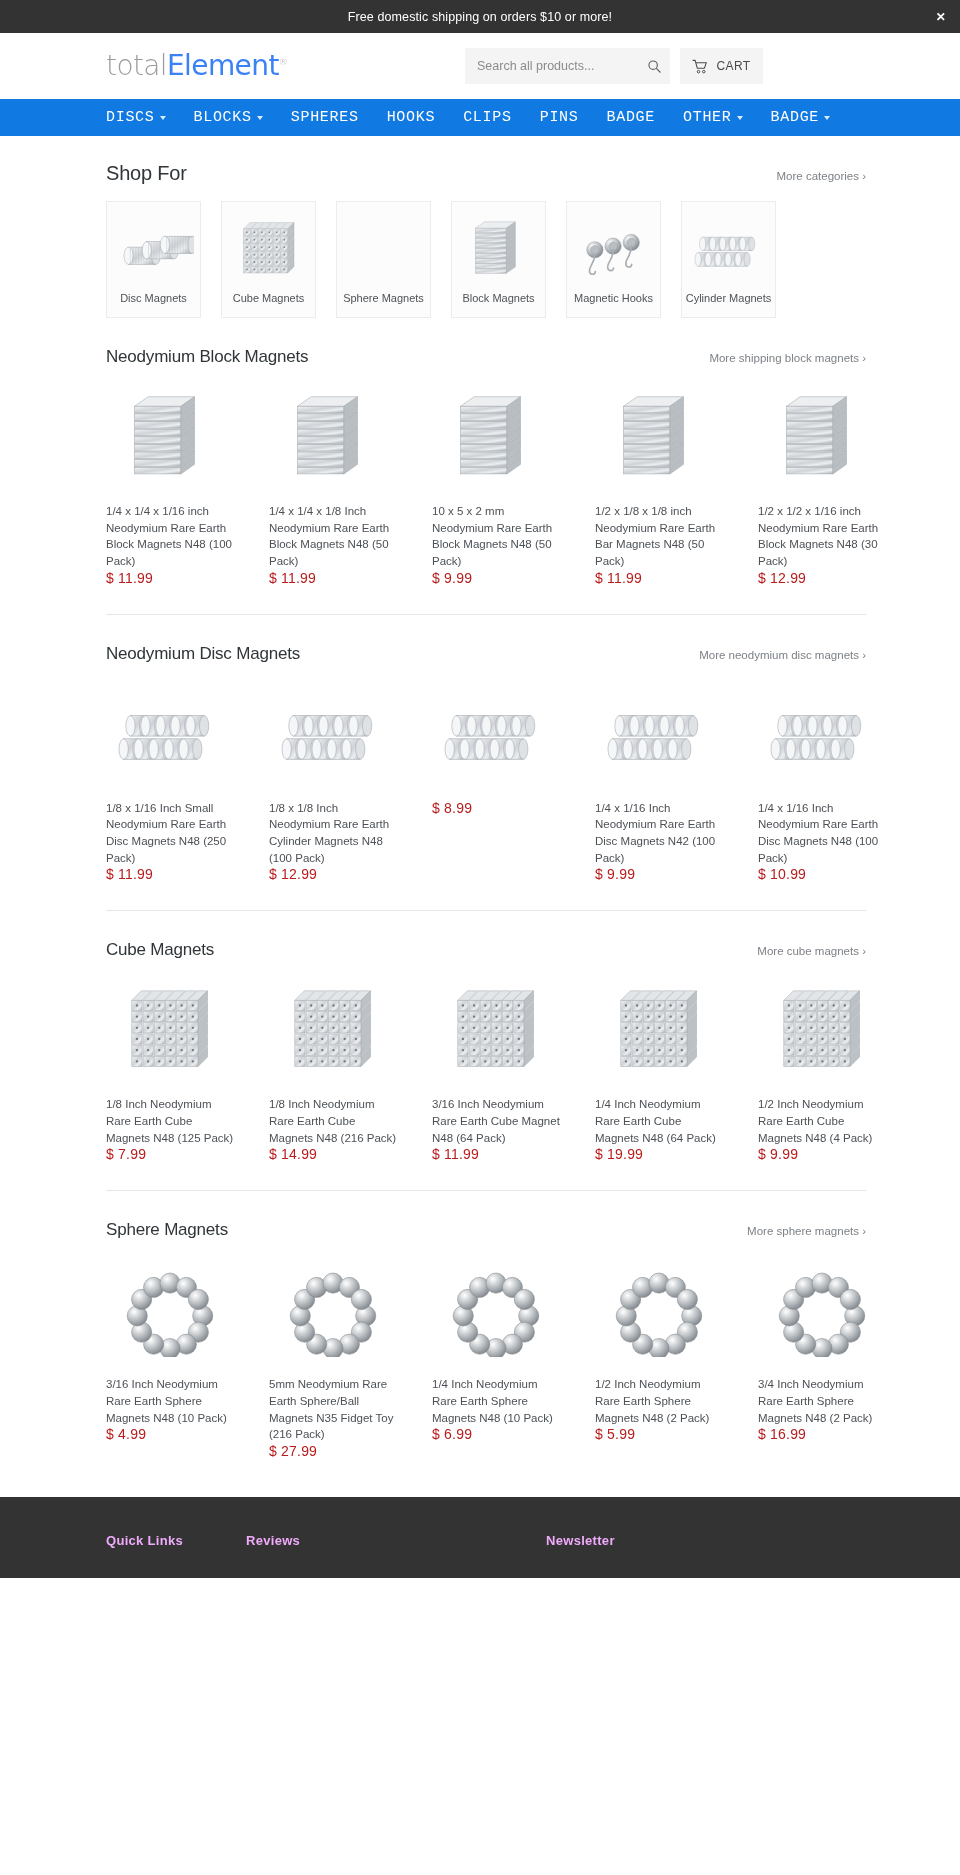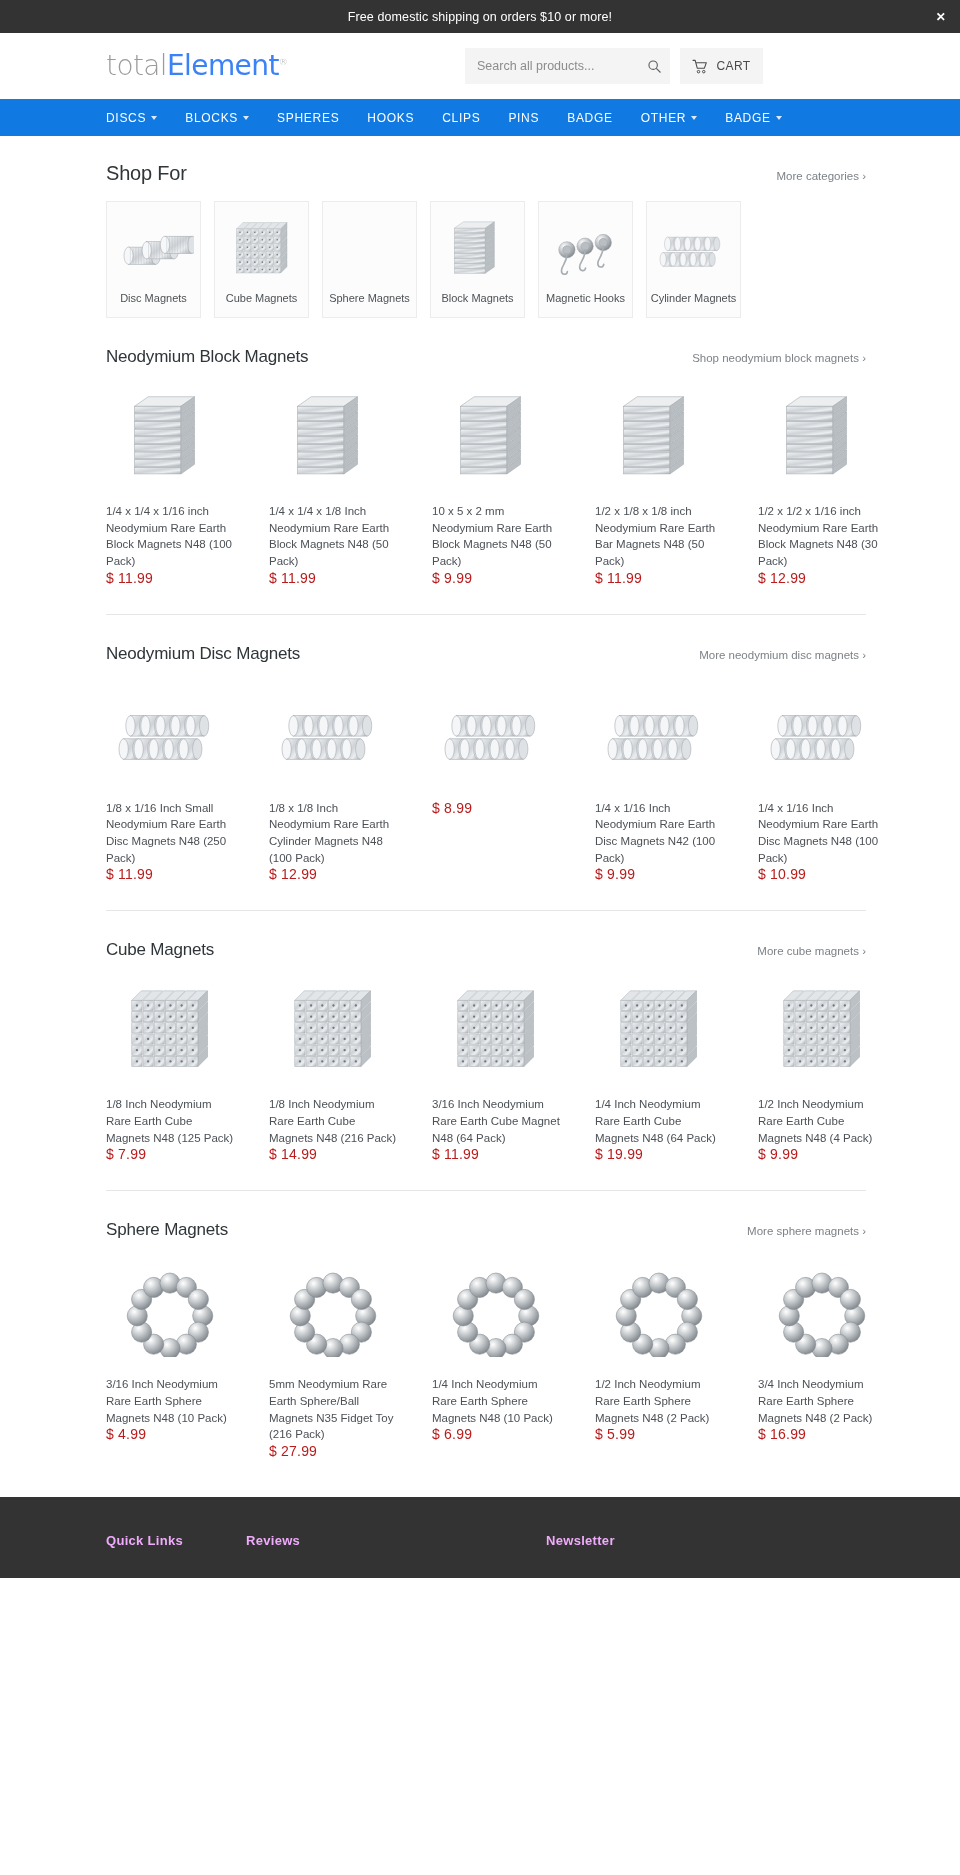--- a/index.html
+++ b/index.html
@@ -100,28 +100,29 @@
   .nav {
     background: #1079e2;
     height: 37px;
     display: flex;
     align-items: center;
     padding-left: 106px;
     gap: 0;
   }
   .nav-item {
     color: #ffffff;
-    font-size: 12px;
+    font-size: 15px;
     letter-spacing: .7px;
     padding: 8px 14px;
     height: 37px;
     display: flex;
     align-items: center;
     gap: 5px;
     white-space: nowrap;
+    font-family: Liberation Mono, monospace;
   }
   .nav-item:first-child { padding-left: 0; }
   .caret {
     display: inline-block;
     width: 0; height: 0;
     border-left: 3.5px solid transparent;
     border-right: 3.5px solid transparent;
     border-top: 4px solid rgba(255,255,255,.85);
     margin-top: 1px;
   }
@@ -149,21 +150,21 @@
   .section-title.small { font-size: 17px; }
   .section-more {
     font-size: 11.5px;
     color: #7d8287;
     white-space: nowrap;
   }
 
   
   .cat-row {
     display: flex;
-    gap: 13px;
+    gap: 20px;
     width: 760px;
   }
   .cat-tile {
     flex: 0 0 95px;
     width: 95px;
     border: 1px solid #ececec;
     background: #fcfcfc;
     display: flex;
     flex-direction: column;
     align-items: center;
@@ -658,21 +659,21 @@
             </div>
             <div class="cat-label">Cylinder Magnets</div>
           </a>
         </div>
     </div>
 
     <div id="sections-root">
         <div class="section">
           <div class="section-head">
             <div class="section-title small">Neodymium Block Magnets</div>
-            <a class="section-more">Shop neodymium block magnets ›</a>
+            <a class="section-more">More shipping block magnets ›</a>
           </div>
           <div class="prod-row">
             <a class="prod">
               <div class="prod-img">
                 <svg viewBox="0 0 88 70" width="120" height="96">
     <defs>
       <linearGradient id="mgblockstack" x1="0" y1="0" x2="1" y2="1">
         <stop offset="0" stop-color="#f2f3f4"></stop>
                       <stop offset=".45" stop-color="#cfd3d7"></stop>
         <stop offset=".7" stop-color="#eceef0"></stop>

